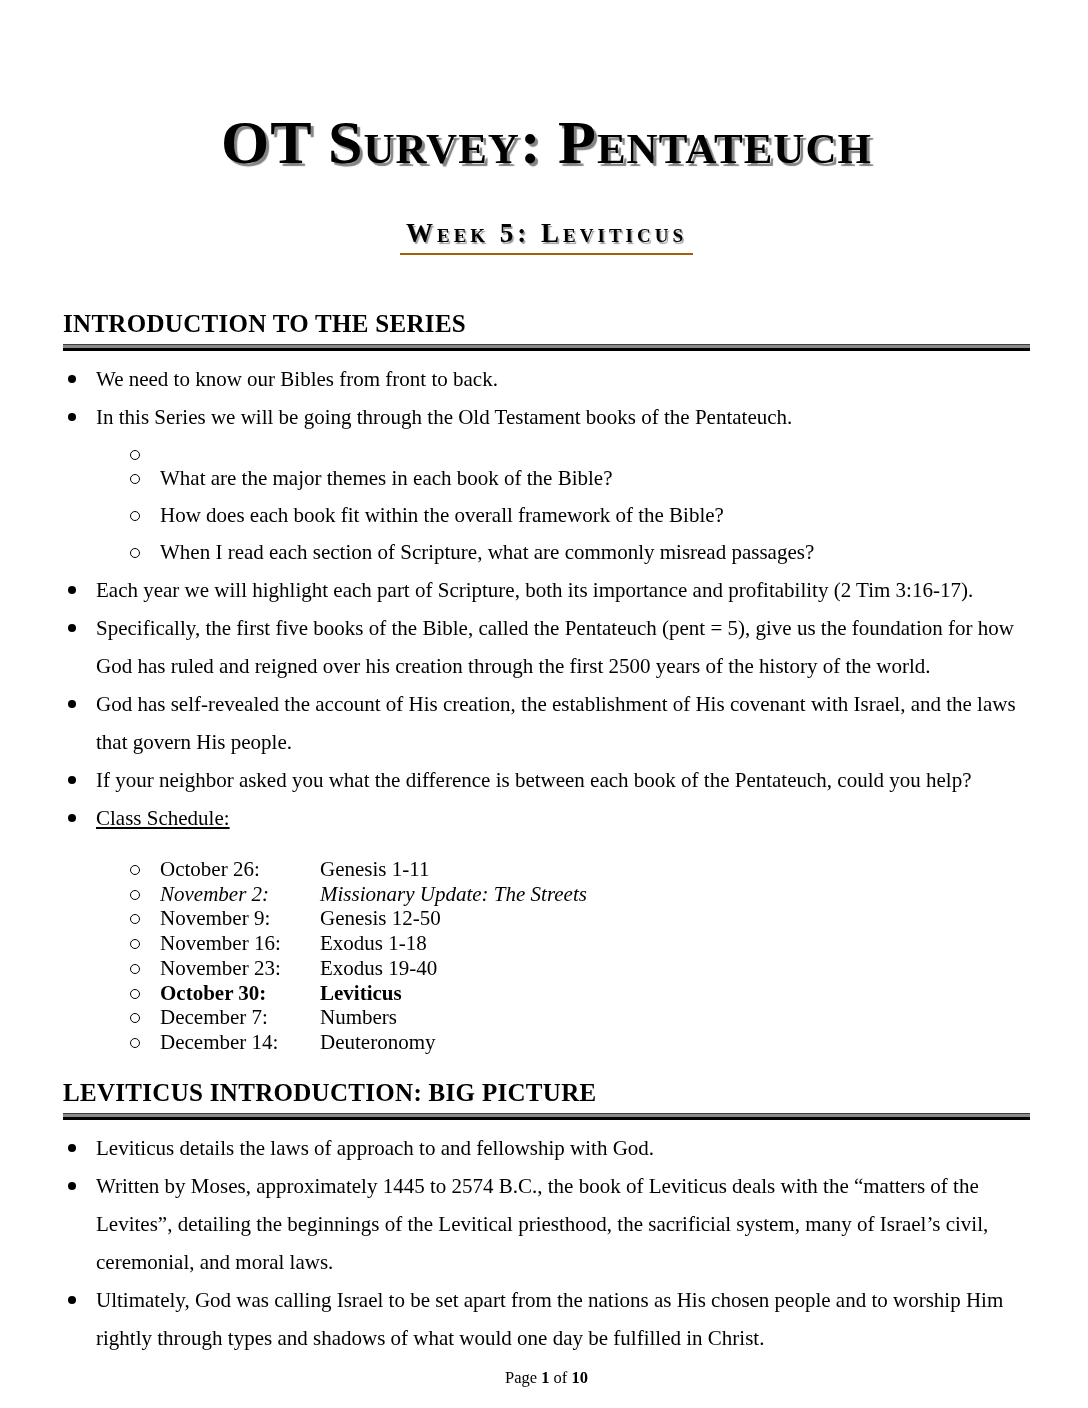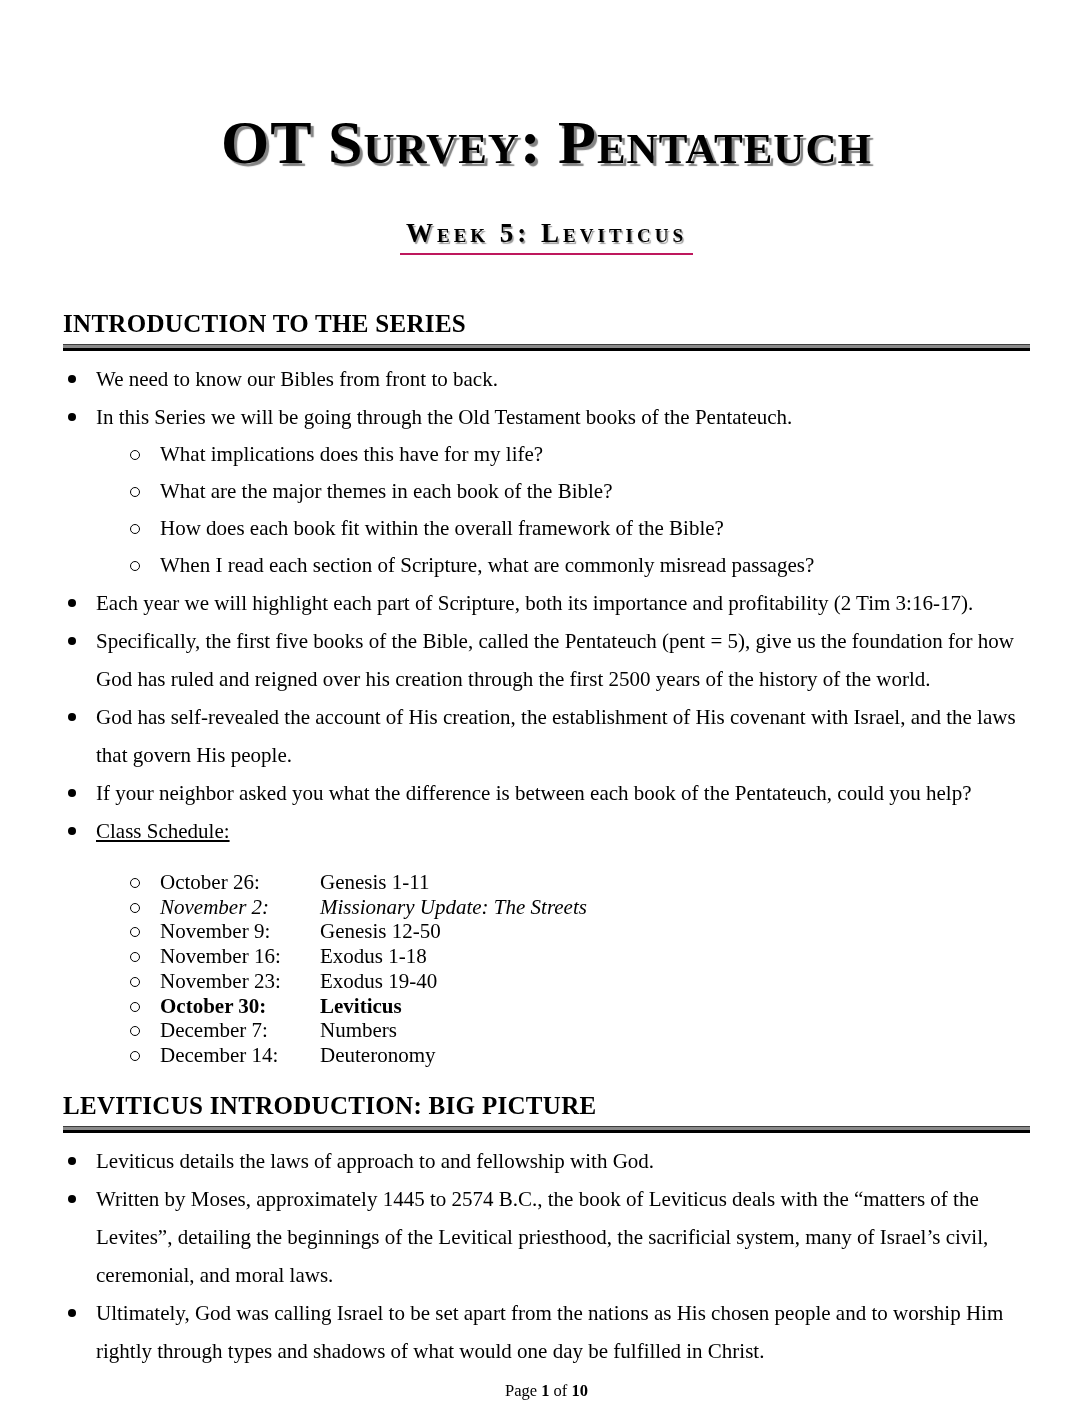--- a/index.html
+++ b/index.html
@@ -36,21 +36,21 @@
     text-align: center;
     margin-top: 26px;
     line-height: 38px;
   }
   .doc-subtitle {
     display: inline-block;
     font-size: 27px;
     font-weight: bold;
     font-variant: small-caps;
     letter-spacing: 4px;
-    border-bottom: 2px solid #be185d;
+    border-bottom: 2px solid #a16207;
     padding: 0 6px 1px 6px;
     text-shadow: 1.5px 1.5px 1px rgba(100,100,100,0.65);
   }
 
   
   .section-heading {
     font-size: 25px;
     line-height: 32px;
     font-weight: bold;
     letter-spacing: 0.3px;
@@ -153,21 +153,20 @@
       <span class="bullet-text">We need to know our Bibles from front to back.</span>
     </div>
 
     <div class="bullet-item">
       <span class="dot-marker"></span>
       <span class="bullet-text">In this Series we will be going through the Old Testament books of the Pentateuch.</span>
     </div>
 
     <div class="sub-item">
       <span class="circle-marker"></span>
-      <span class="sub-text">What implications does this have for my life?</span>
     </div>
     <div class="sub-item">
       <span class="circle-marker"></span>
       <span class="sub-text">What are the major themes in each book of the Bible?</span>
     </div>
     <div class="sub-item">
       <span class="circle-marker"></span>
       <span class="sub-text">How does each book fit within the overall framework of the Bible?</span>
     </div>
     <div class="sub-item">

